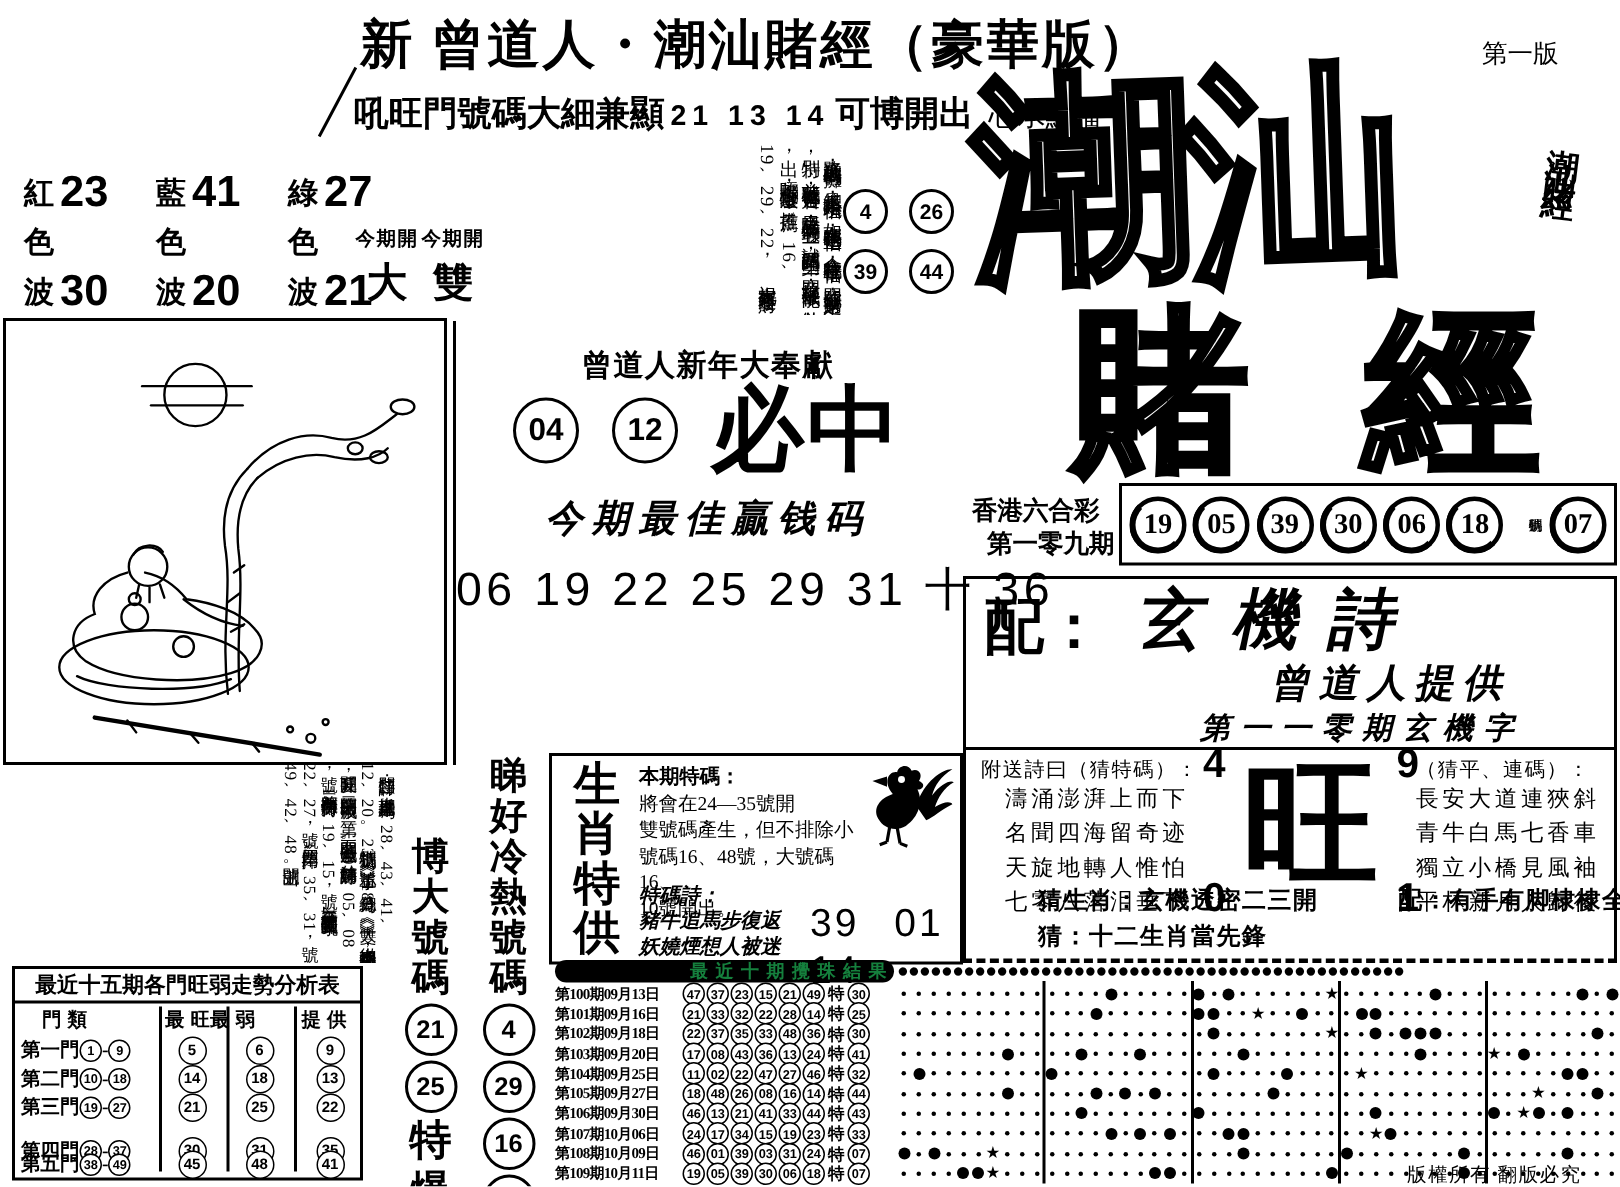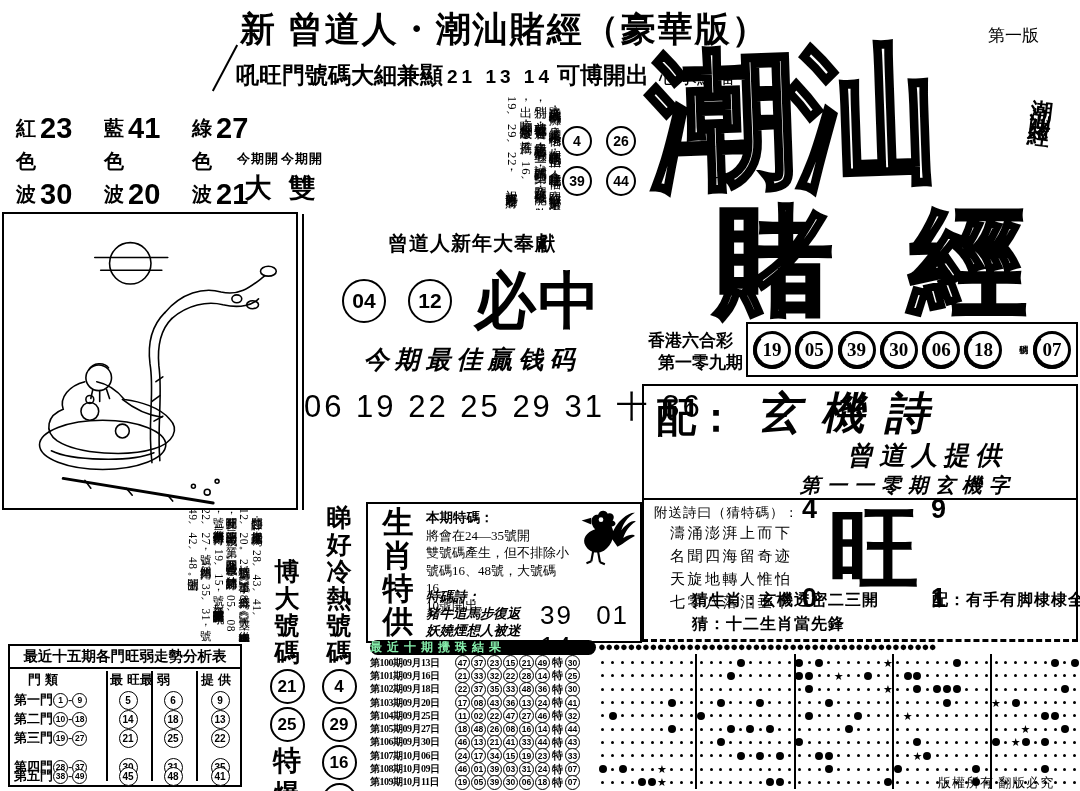--- a/index.html
+++ b/index.html
@@ -31,21 +31,21 @@
   .open-small{font-size:13px;font-weight:bold;letter-spacing:1px;}
   .open-big{font-size:27px;font-weight:bold;margin-top:2px;}
   .tt-circles{left:562px;top:126px;width:86px;display:flex;flex-wrap:wrap;gap:10px 14px;}
   .circle{border:2px solid #000;border-radius:50%;display:flex;align-items:center;justify-content:center;
      font-family:"Liberation Sans",sans-serif;font-weight:bold;background:#fff;}
   .c26{width:26px;height:26px;font-size:14px;}
   
   .offer{left:302px;top:214px;width:338px;height:296px;border-left:2px solid #000;box-sizing:border-box;text-align:center;}
   .offer-title{margin-top:16px;font-size:20px;font-weight:bold;letter-spacing:1px;}
   .offer-brush{margin-top:14px;font-size:28px;font-weight:bold;font-style:italic;letter-spacing:6px;}
-  .offer-row{margin-top:14px;display:flex;align-items:center;justify-content:center;gap:22px;}
+  .offer-row{display:flex;align-items:center;justify-content:center;gap:22px;}
   .c38{width:40px;height:40px;font-size:21px;border-width:2.5px;}
   .sure{font-size:62px;font-weight:900;letter-spacing:2px;line-height:60px;}
   .offer-best{margin-top:12px;font-size:25px;font-weight:bold;font-style:italic;letter-spacing:6px;}
   .offer-nums{margin-top:10px;font-size:31px;font-family:"Liberation Sans",sans-serif;letter-spacing:3px;white-space:nowrap;}
   
   .mast1{left:648px;top:44px;font-size:148px;line-height:150px;font-weight:bold;color:#fff;
      -webkit-text-stroke:4px #000;letter-spacing:-6px;transform:rotate(-2deg);}
   .mast2{left:716px;top:202px;font-size:116px;line-height:120px;font-weight:bold;color:#fff;
      -webkit-text-stroke:4px #000;letter-spacing:78px;white-space:nowrap;}
   .mast-side{left:1028px;top:82px;writing-mode:vertical-rl;font-size:22px;letter-spacing:9px;
@@ -106,21 +106,21 @@
   .at-sep{position:absolute;top:2px;bottom:4px;width:2px;background:#000;}
   .at-h{position:absolute;top:2px;font-size:13px;font-weight:bold;letter-spacing:4px;}
   .at-row{position:absolute;left:0;width:100%;height:20px;}
   .at-gate{position:absolute;left:4px;font-size:13px;font-weight:bold;white-space:nowrap;display:flex;align-items:center;}
   .c12{width:13px;height:13px;font-size:8.5px;border-width:1px;}
   .c16{width:17px;height:17px;font-size:10px;border-width:1.2px;}
   .at-val{position:absolute;display:flex;justify-content:center;width:40px;}
   
   .results{left:370px;top:639px;width:710px;height:152px;}
   .res-bar{position:absolute;left:0;top:1px;width:226px;height:15px;background:#000;border-radius:9px;
-     color:#86efac;font-size:12px;font-weight:bold;letter-spacing:5px;text-align:left;line-height:15px;}
+     color:#15803d;font-size:12px;font-weight:bold;letter-spacing:5px;text-align:right;line-height:15px;}
   .res-chain{position:absolute;left:228px;top:0px;width:482px;height:15px;overflow:hidden;
      font-size:13px;letter-spacing:-0.5px;line-height:15px;white-space:nowrap;}
   .res-rows{position:absolute;left:0;top:17px;width:228px;}
   .res-row{height:13.3px;display:flex;align-items:center;gap:1px;}
   .res-label{font-size:10px;font-weight:bold;width:84px;white-space:nowrap;letter-spacing:-0.5px;}
   .res-te{font-size:11px;font-weight:bold;margin:0 1px;}
   .matrix{position:absolute;left:228px;top:17px;width:482px;height:133px;}
   .mx-row{height:13.3px;display:flex;align-items:center;}
   .mx-cell{width:9.83px;display:flex;align-items:center;justify-content:center;flex:none;}
   .dot-s{width:3px;height:3px;background:#000;border-radius:50%;}
@@ -280,20 +280,29 @@
           <div class="poem-line">七零八落泪垂下</div>
         </div>
     </div>
     <div class="wang-wrap">
       <span class="wang-n" style="left:-2px;top:-6px;">4</span>
       <span class="wang-n" style="right:-2px;top:-6px;">9</span>
       <span class="wang-n" style="left:-2px;bottom:-4px;">0</span>
       <span class="wang-n" style="right:-2px;bottom:-4px;">1</span>
       <div class="wang">旺</div>
     </div>
+    <div class="my-right">
+      <div class="poem-label">（猜平、連碼）：</div>
+      <div id="poem-right">
+          <div class="poem-line">長安大道連狹斜</div>
+          <div class="poem-line">青牛白馬七香車</div>
+          <div class="poem-line">獨立小橋見風袖</div>
+          <div class="poem-line">平林新月人歸後</div>
+        </div>
+    </div>
     <div class="guess" style="left:48px;top:204px;">猜生肖：玄機透密二三開</div>
     <div class="guess" style="left:48px;top:228px;">猜：十二生肖當先鋒</div>
     <div class="guess" style="left:288px;top:204px;">配：有手有脚棣棣全</div>
   </div>
 
   <div class="abs gate-text">門類特評：上期攪珠結果爲13、28、43、41、12、20。特別號碼23號《小》《單》，總分爲180《大》《雙》。從上期攪路趨勢來睇，大路號碼走勢反彈開旺，第二門開出三衹波；第三、五門各開出二衹波。估計第一門睇好01、05、08號，第二門有所保持博14、19、15號，至于第三門號反彈開旺吼29、22、27號，第四門捧33、35、31號，至于第五門留意49、42、48號開出。</div>
 
   <div class="abs hotcold">
     <div class="hc-col hc-right" id="hc-right">
         <div class="hc-char">睇</div>

